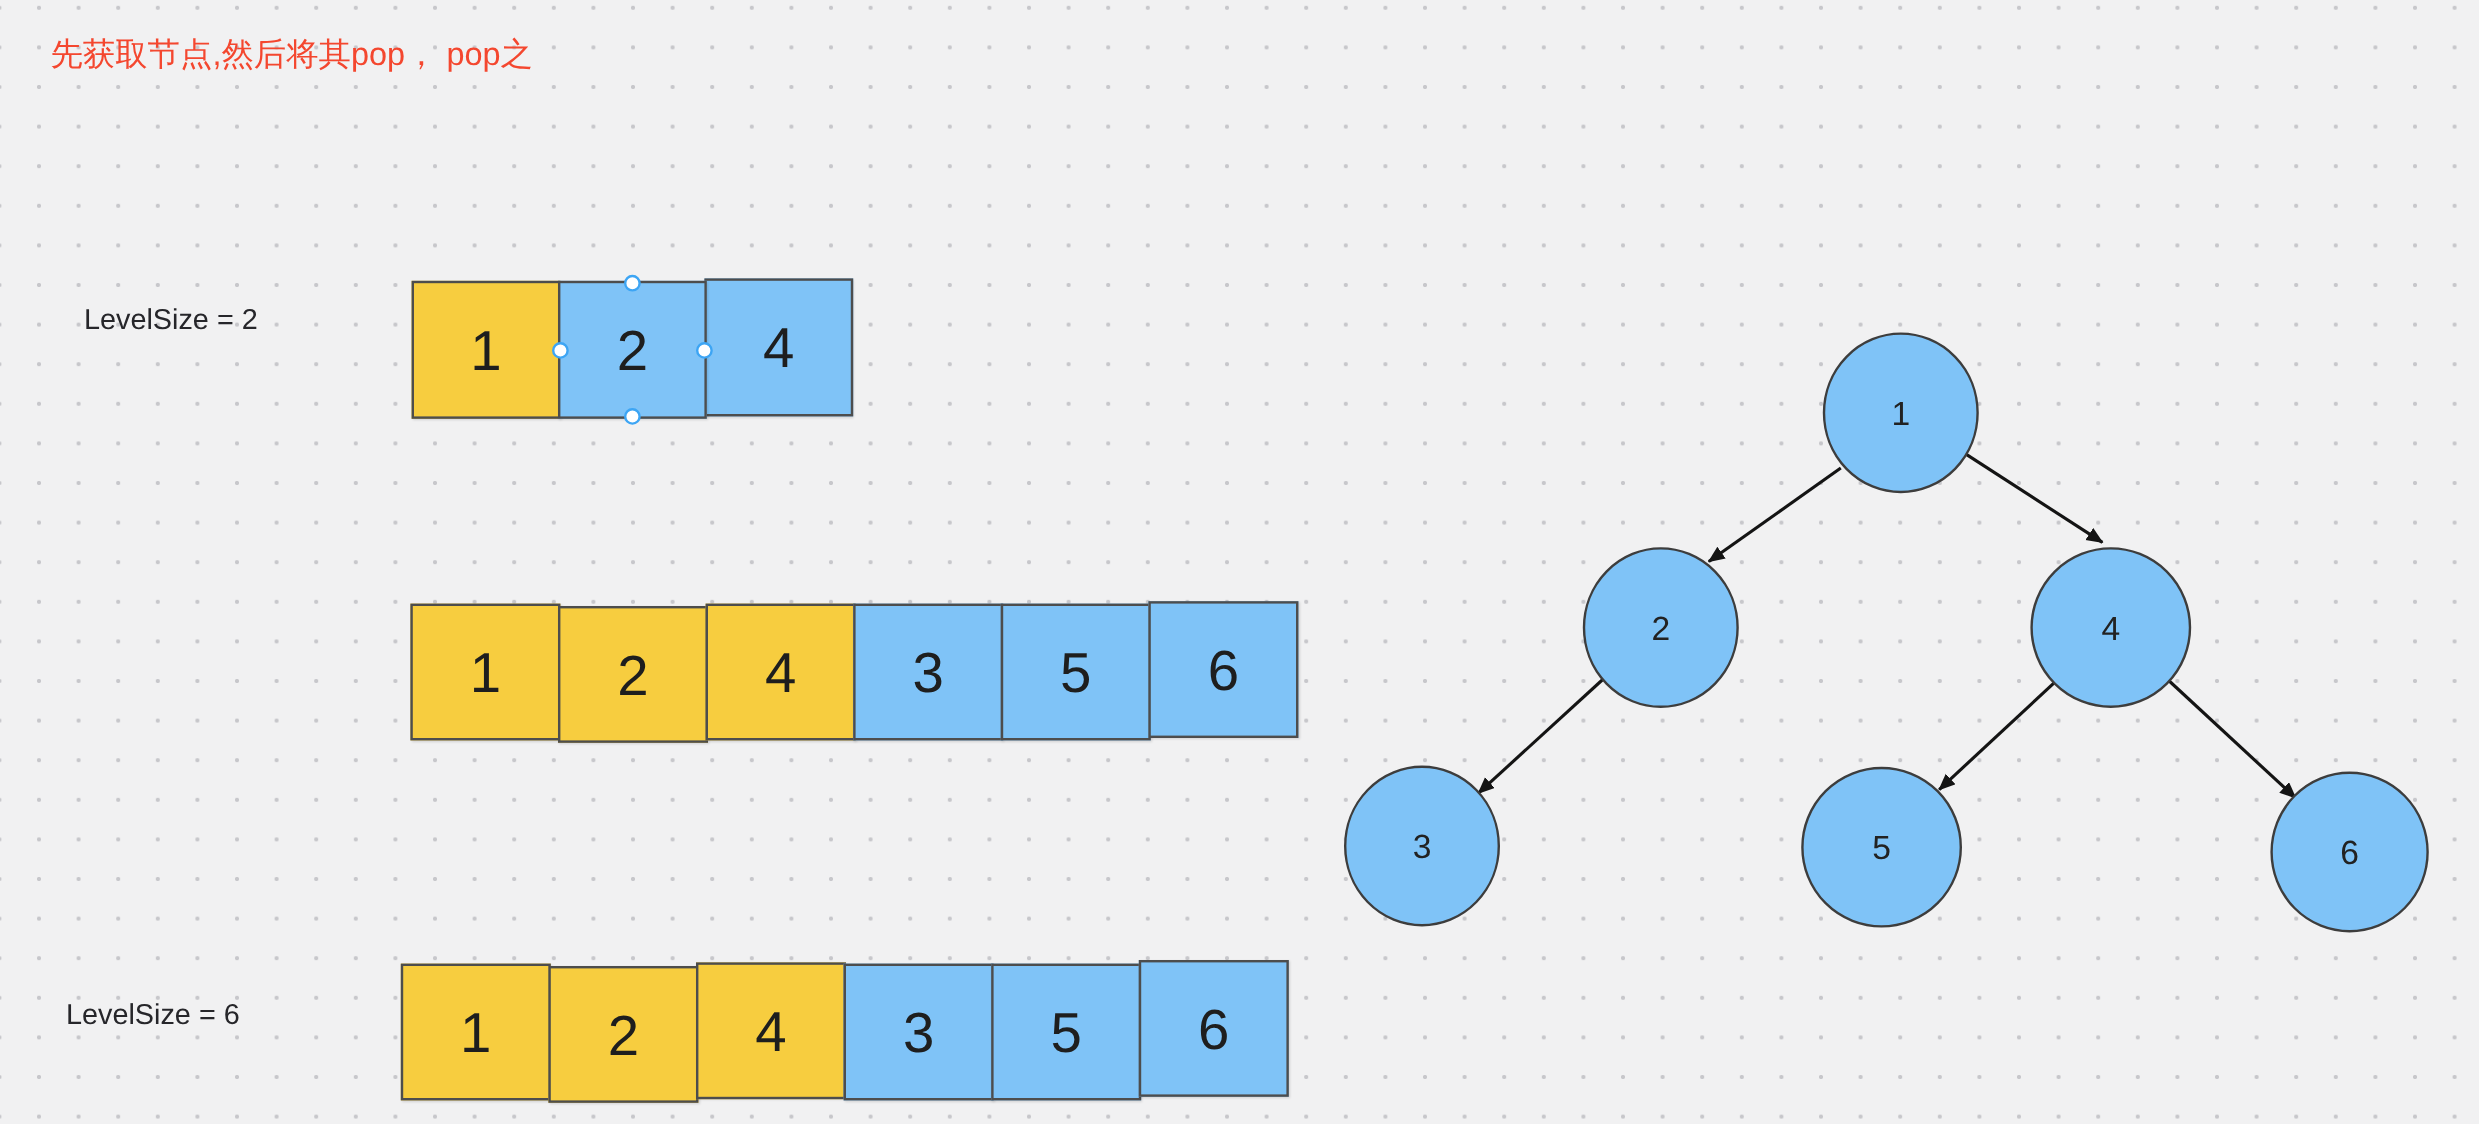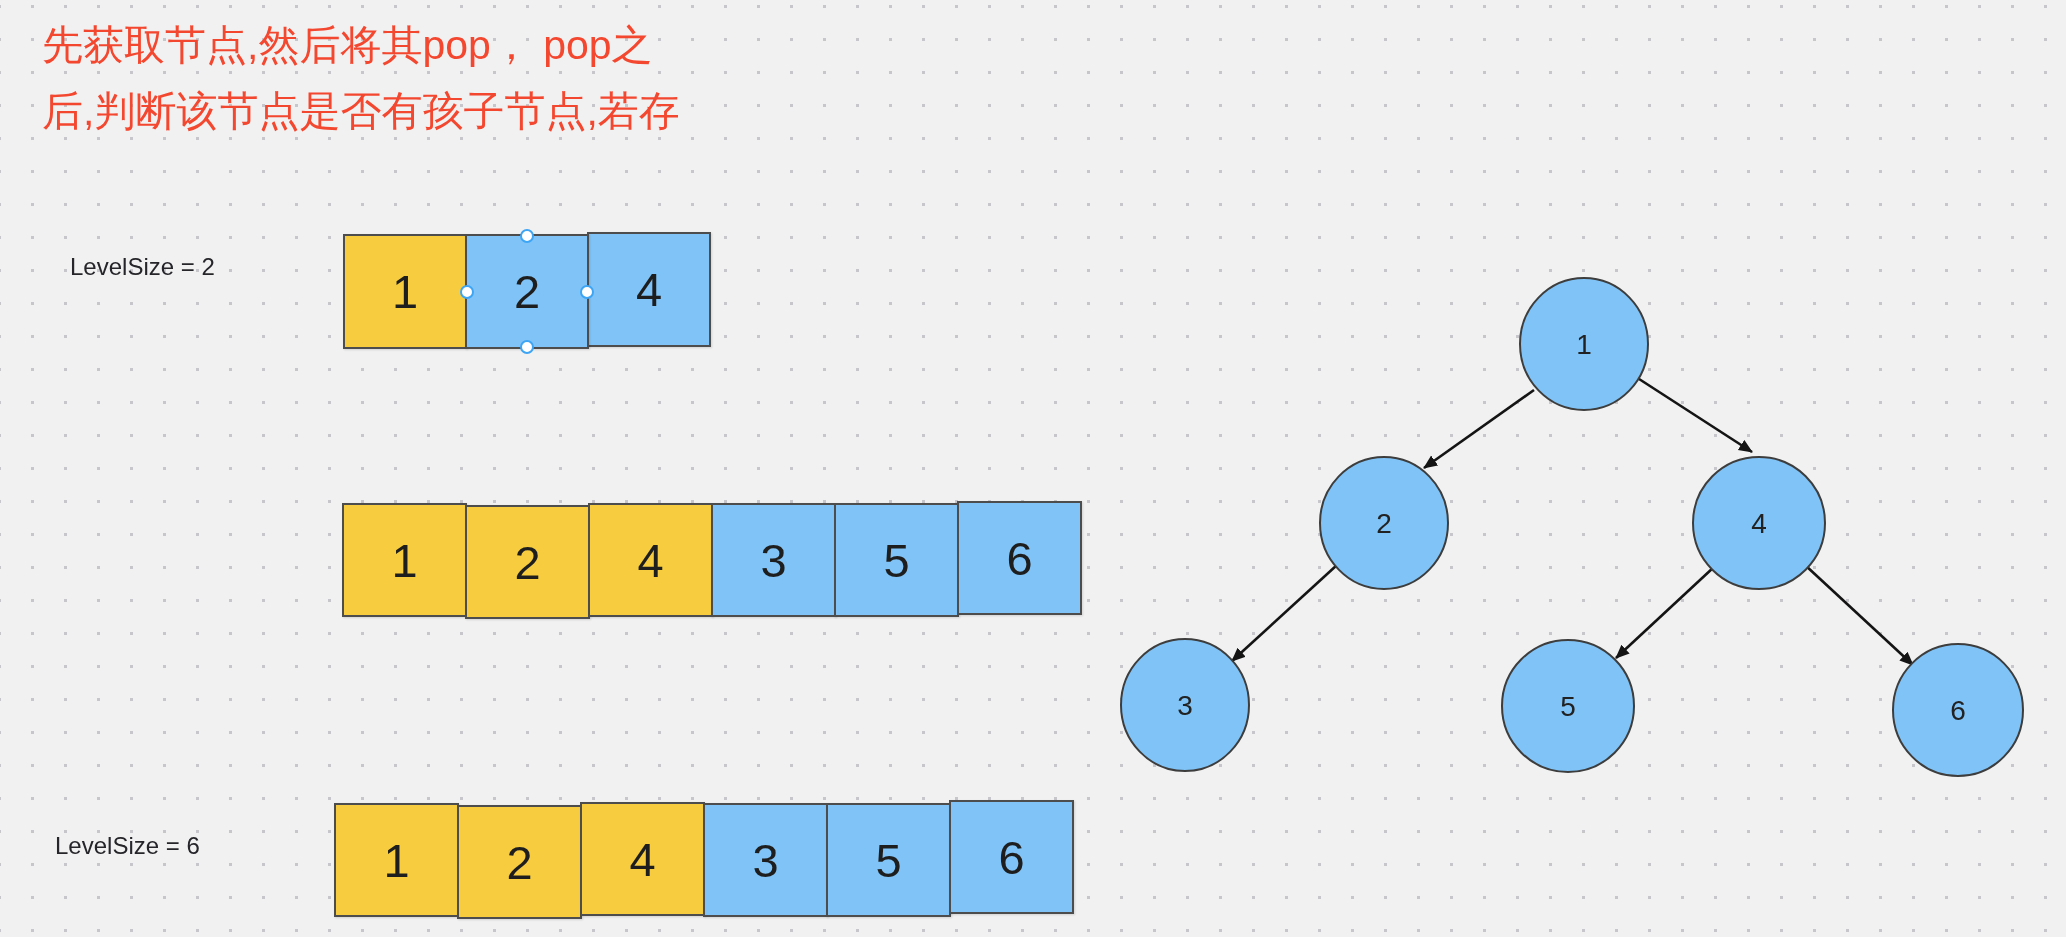--- a/index.html
+++ b/index.html
@@ -9,21 +9,21 @@
     overflow:hidden;
     background-color:#f1f1f2;
     background-image:radial-gradient(circle,#c7c7cb 1.5px,transparent 2px);
     background-size:33px 33px;
     background-position:16px 23px;
     font-family:"Liberation Sans",sans-serif;
   }
   
   .annotation{
     position:absolute;left:42px;top:12px;width:660px;
-    color:#f4472f;font-size:41px;line-height:66px;font-weight:500;
+    color:#f4472f;font-size:27px;line-height:66px;font-weight:500;
     white-space:nowrap;
   }
   
   .row-label{
     position:absolute;font-size:24px;color:#26262a;white-space:nowrap;
   }
   .label1{left:70px;top:253px;}
   .label2{left:60px;top:535px;}
   .label3{left:55px;top:832px;}
   
@@ -70,21 +70,20 @@
     text-anchor:middle;
   }
 </style>
 </head>
 <body>
 
 <div class="canvas">
 
   <div class="annotation">
     <div>先获取节点,然后将其pop， pop之</div>
-    <div>后,判断该节点是否有孩子节点,若存</div>
   </div>
 
   <div class="row-label label1">LevelSize = 2</div>
   <div class="row-label label3">LevelSize = 6</div>
 
   <div class="queue queue1">
     <div class="cell yellow">
       <span>1</span>
     </div>
     <div class="cell blue selected">

